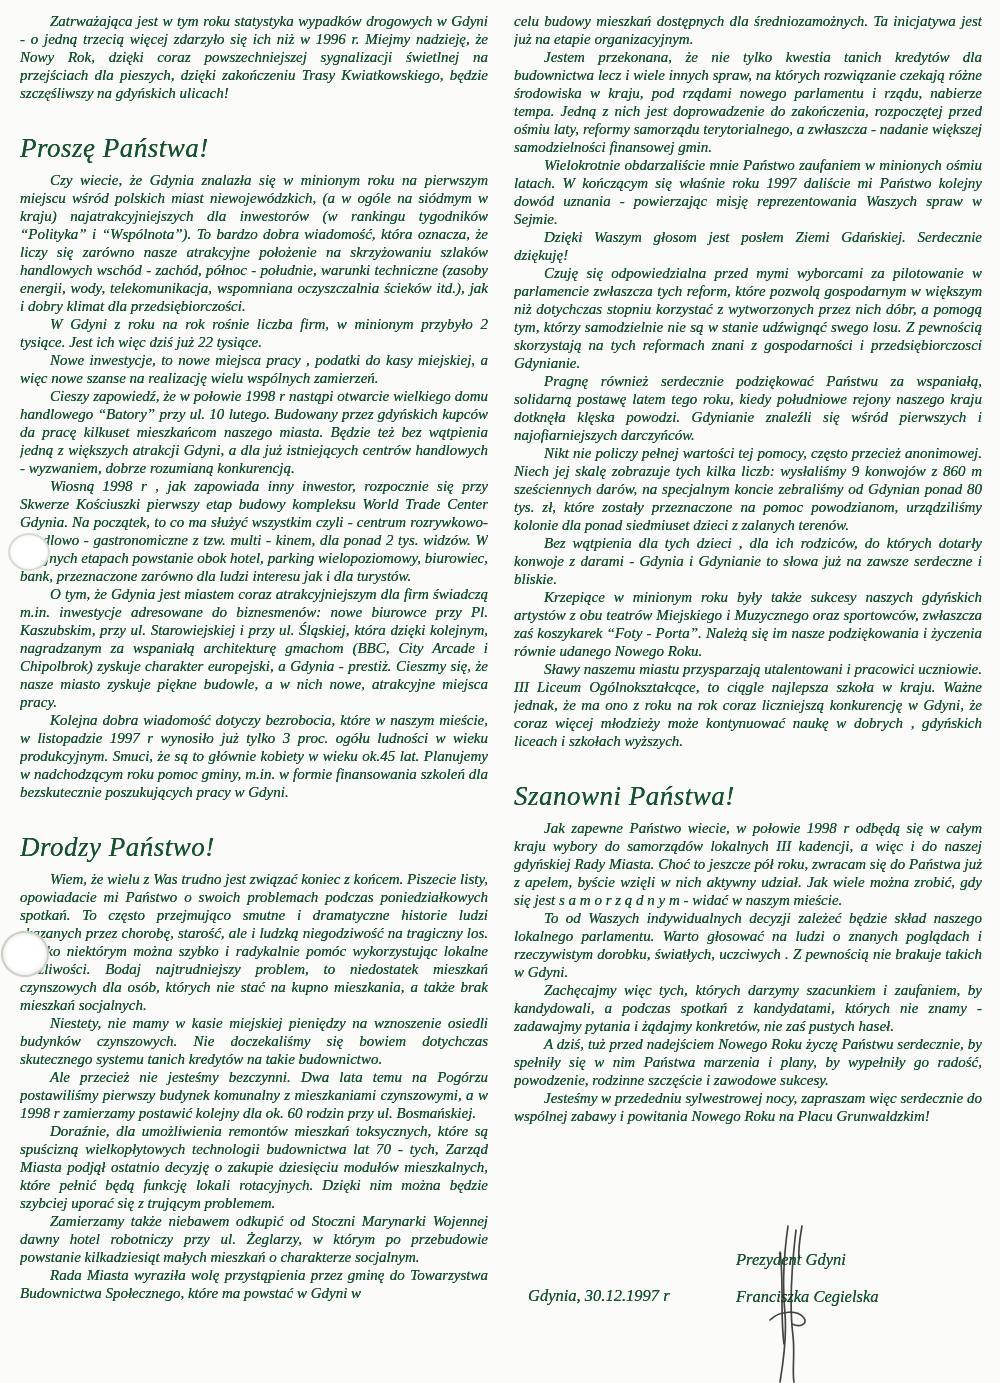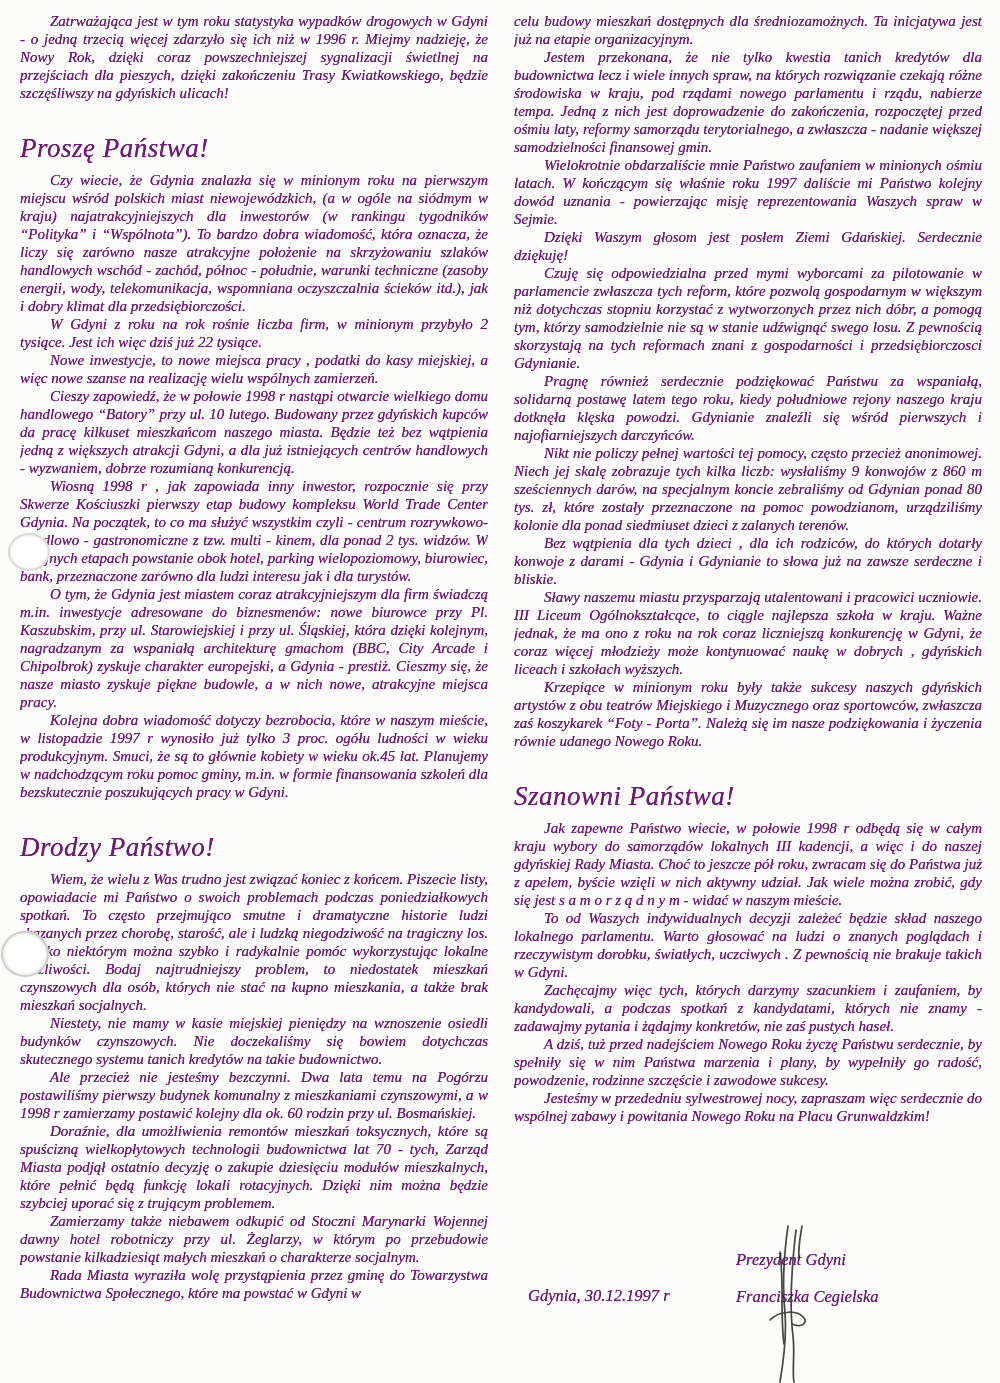--- a/index.html
+++ b/index.html
@@ -2,21 +2,21 @@
 <html><head>
 <meta charset="utf-8">
 <title>Document</title>
 <style>
   html,body{margin:0;padding:0;background:#e8e8e6;}
   .page{
     position:relative;
     width:1000px;height:1383px;
     margin:0 auto;
     background:#fbfbf9;
-    color:#701a75;
+    color:#14532d;
     font-family:"Liberation Serif","DejaVu Serif",serif;
     font-style:italic;
     overflow:hidden;
     box-sizing:border-box;
   }
   .columns{
     display:flex;
     gap:26px;
     padding:12px 14px 0 20px;
     box-sizing:border-box;
@@ -100,22 +100,22 @@
       </div>
     <div class="col">
         <p class="para no-indent">celu budowy mieszkań dostępnych dla średniozamożnych. Ta inicjatywa jest już na etapie organizacyjnym.</p>
         <p class="para">Jestem przekonana, że nie tylko kwestia tanich kredytów dla budownictwa lecz i wiele innych spraw, na których rozwiązanie czekają różne środowiska w kraju, pod rządami nowego parlamentu i rządu, nabierze tempa. Jedną z nich jest doprowadzenie do zakończenia, rozpoczętej przed ośmiu laty, reformy samorządu terytorialnego, a zwłaszcza - nadanie większej samodzielności finansowej gmin.</p>
         <p class="para">Wielokrotnie obdarzaliście mnie Państwo zaufaniem w minionych ośmiu latach. W kończącym się właśnie roku 1997 daliście mi Państwo kolejny dowód uznania - powierzając misję reprezentowania Waszych spraw w Sejmie.</p>
         <p class="para">Dzięki Waszym głosom jest posłem Ziemi Gdańskiej. Serdecznie dziękuję!</p>
         <p class="para">Czuję się odpowiedzialna przed mymi wyborcami za pilotowanie w parlamencie zwłaszcza tych reform, które pozwolą gospodarnym w większym niż dotychczas stopniu korzystać z wytworzonych przez nich dóbr, a pomogą tym, którzy samodzielnie nie są w stanie udźwignąć swego losu. Z pewnością skorzystają na tych reformach znani z gospodarności i przedsiębiorczosci Gdynianie.</p>
         <p class="para">Pragnę również serdecznie podziękować Państwu za wspaniałą, solidarną postawę latem tego roku, kiedy południowe rejony naszego kraju dotknęła klęska powodzi. Gdynianie znaleźli się wśród pierwszych i najofiarniejszych darczyńców.</p>
         <p class="para">Nikt nie policzy pełnej wartości tej pomocy, często przecież anonimowej. Niech jej skalę zobrazuje tych kilka liczb: wysłaliśmy 9 konwojów z 860 m sześciennych darów, na specjalnym koncie zebraliśmy od Gdynian ponad 80 tys. zł, które zostały przeznaczone na pomoc powodzianom, urządziliśmy kolonie dla ponad siedmiuset dzieci z zalanych terenów.</p>
         <p class="para">Bez wątpienia dla tych dzieci , dla ich rodziców, do których dotarły konwoje z darami - Gdynia i Gdynianie to słowa już na zawsze serdeczne i bliskie.</p>
+        <p class="para">Krzepiące w minionym roku były także sukcesy naszych gdyńskich artystów z obu teatrów Miejskiego i Muzycznego oraz sportowców, zwłaszcza zaś koszykarek “Foty - Porta”. Należą się im nasze podziękowania i życzenia równie udanego Nowego Roku.</p>
         <p class="para">Sławy naszemu miastu przysparzają utalentowani i pracowici uczniowie. III Liceum Ogólnokształcące, to ciągle najlepsza szkoła w kraju. Ważne jednak, że ma ono z roku na rok coraz liczniejszą konkurencję w Gdyni, że coraz więcej młodzieży może kontynuować naukę w dobrych , gdyńskich liceach i szkołach wyższych.</p>
-        <p class="para">Krzepiące w minionym roku były także sukcesy naszych gdyńskich artystów z obu teatrów Miejskiego i Muzycznego oraz sportowców, zwłaszcza zaś koszykarek “Foty - Porta”. Należą się im nasze podziękowania i życzenia równie udanego Nowego Roku.</p>
         <h2 class="heading">Szanowni Państwa!</h2>
         <p class="para">Jak zapewne Państwo wiecie, w połowie 1998 r odbędą się w całym kraju wybory do samorządów lokalnych III kadencji, a więc i do naszej gdyńskiej Rady Miasta. Choć to jeszcze pół roku, zwracam się do Państwa już z apelem, byście wzięli w nich aktywny udział. Jak wiele można zrobić, gdy się jest s a m o r z ą d n y m - widać w naszym mieście.</p>
         <p class="para">To od Waszych indywidualnych decyzji zależeć będzie skład naszego lokalnego parlamentu. Warto głosować na ludzi o znanych poglądach i rzeczywistym dorobku, światłych, uczciwych . Z pewnością nie brakuje takich w Gdyni.</p>
         <p class="para">Zachęcajmy więc tych, których darzymy szacunkiem i zaufaniem, by kandydowali, a podczas spotkań z kandydatami, których nie znamy - zadawajmy pytania i żądajmy konkretów, nie zaś pustych haseł.</p>
         <p class="para">A dziś, tuż przed nadejściem Nowego Roku życzę Państwu serdecznie, by spełniły się w nim Państwa marzenia i plany, by wypełniły go radość, powodzenie, rodzinne szczęście i zawodowe sukcesy.</p>
         <p class="para">Jesteśmy w przededniu sylwestrowej nocy, zapraszam więc serdecznie do wspólnej zabawy i powitania Nowego Roku na Placu Grunwaldzkim!</p>
       </div>
   </div>
 
   <div class="hole hole-1"></div>

